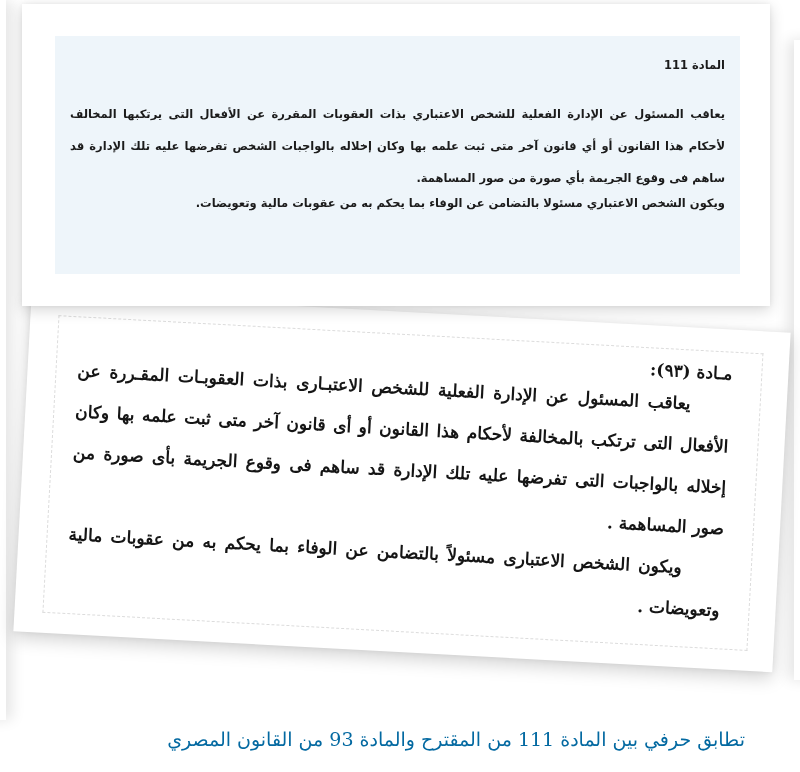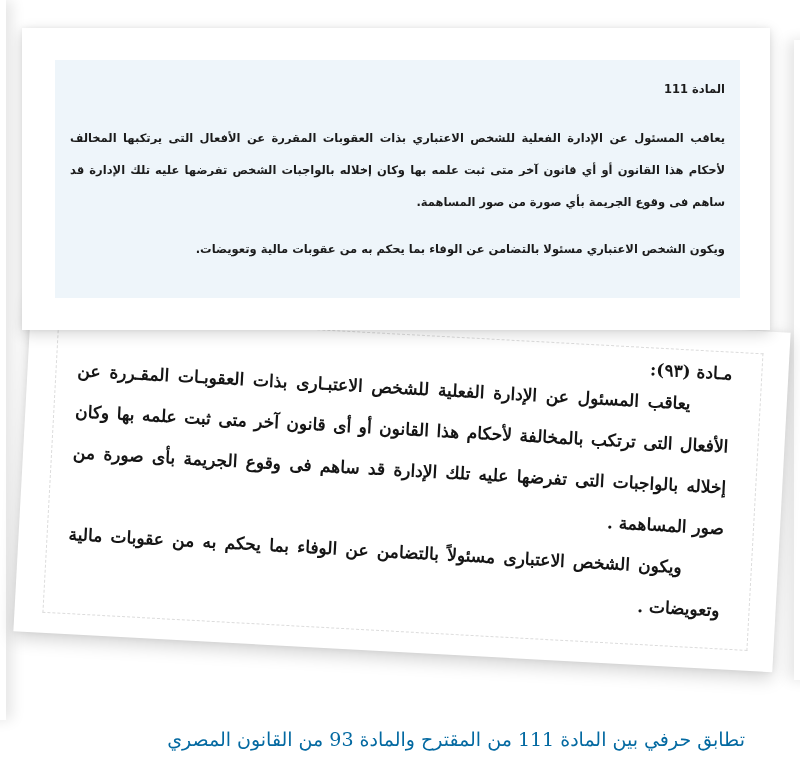--- a/index.html
+++ b/index.html
@@ -68,21 +68,21 @@
   }
   .card-lower .para {
     display: block;
     text-indent: 40px;
   }
 
   
   .card-upper {
     position: absolute;
     left: 22px;
-    top: 28px;
+    top: 4px;
     width: 748px;
     height: 302px;
     background: #ffffff;
     box-shadow: 0 4px 14px rgba(0,0,0,0.16), 0 0 5px rgba(0,0,0,0.06);
     z-index: 2;
   }
   .card-upper .panel {
     position: absolute;
     left: 33px;
     top: 32px;
@@ -106,21 +106,20 @@
     margin-bottom: 24px;
     text-align: right;
   }
   .card-upper .para1 {
     display: block;
     line-height: 32px;
   }
   .card-upper .para2 {
     display: block;
     line-height: 18px;
-    margin-top: 22px;
     text-align: right;
   }
 
   
   .caption {
     position: absolute;
     left: 100px;
     right: 55px;
     top: 722px;
     direction: rtl;

